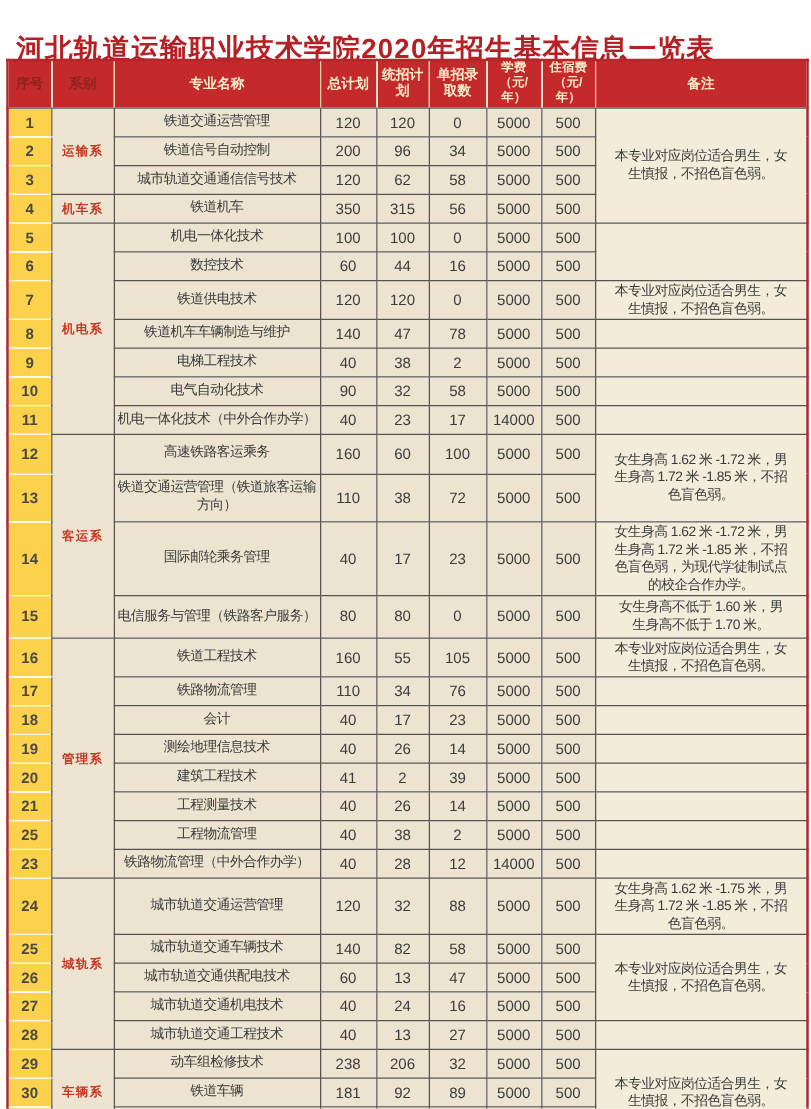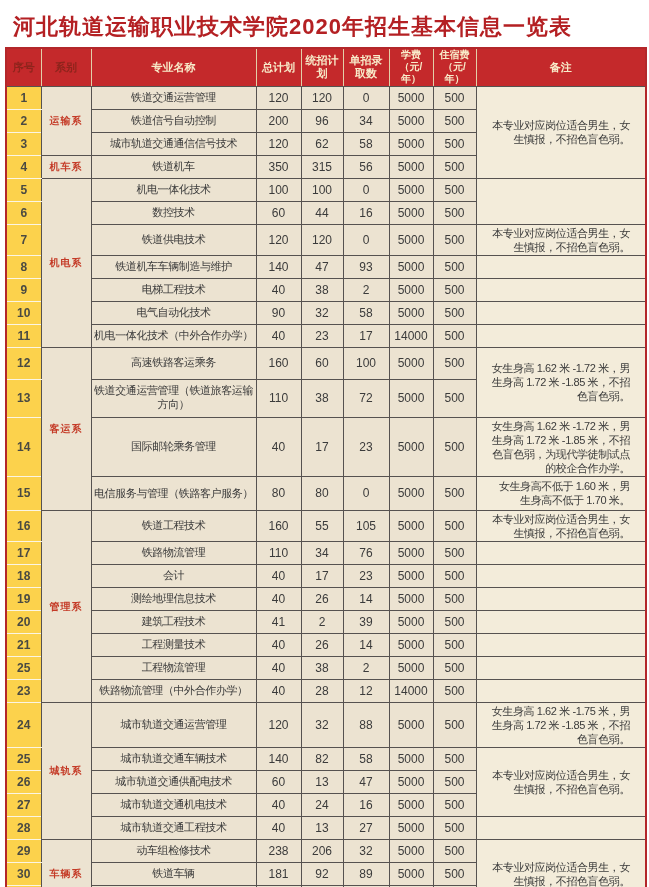--- a/index.html
+++ b/index.html
@@ -1,39 +1,39 @@
 <!DOCTYPE html>
 <html><head>
 <meta charset="utf-8">
 <style>
   html,body{margin:0;padding:0;background:#ffffff;}
   body{width:649px;height:887px;position:relative;overflow:hidden;
        font-family:"Liberation Sans","DejaVu Sans",sans-serif;}
-  .page-title{position:absolute;left:13px;top:12px;font-size:22px;font-weight:bold;
+  .page-title{position:absolute;left:13px;top:24px;font-size:22px;font-weight:bold;
        color:#b42023;letter-spacing:1px;white-space:nowrap;}
   .tbl-wrap{position:absolute;left:5px;top:47px;}
   table{border-collapse:collapse;table-layout:fixed;width:640px;
        border:2px solid #b3272a;}
   td,th{border:1px solid #565250;padding:0 2px;overflow:hidden;
        font-weight:normal;box-sizing:border-box;}
   thead tr{height:38px;}
   th{background:#c4292b;color:#f8ecca;font-weight:bold;font-size:11px;
        line-height:1.2;white-space:pre-line;border-right-color:#e3cfa8;text-align:center;}
   th.dark-text{color:#8e241c;}
   th.small{font-size:10px;}
   tbody tr{height:23px;}
   tr.row-12{height:32px;} tr.row-13{height:38px;} tr.row-14{height:53px;}
   tr.row-15{height:34px;}
   td{background:#ece3d1;color:#3b3b3b;font-size:12px;text-align:center;}
   td.serial{background:#fcd24c;font-weight:bold;color:#4a4a42;
        border-bottom-color:#fbf5e3;border-top-color:#fbf5e3;}
   td.dept{color:#c43a26;font-weight:bold;font-size:10px;letter-spacing:1px;}
   td.major{font-size:11px;letter-spacing:-0.4px;line-height:1.25;}
   td.num{font-size:12px;}
-  td.remark{background:#f3ecda;text-align:right;font-size:11px;line-height:1.28;
+  td.remark{background:#f3ecda;text-align:center;font-size:11px;line-height:1.28;
        letter-spacing:-0.4px;padding:1px 15px;color:#3b3b3b;}
 </style>
 </head>
 <body>
 
 <div class="page-title">河北轨道运输职业技术学院2020年招生基本信息一览表</div>
 
 <div class="tbl-wrap">
   <table>
     <colgroup>
@@ -132,21 +132,21 @@
           <td class="num">0</td>
           <td class="num">5000</td>
           <td class="num">500</td>
           <td class="remark">本专业对应岗位适合男生，女生慎报，不招色盲色弱。</td>
         </tr>
         <tr class="row-8">
           <td class="serial">8</td>
           <td class="major">铁道机车车辆制造与维护</td>
           <td class="num">140</td>
           <td class="num">47</td>
-          <td class="num">93</td>
+          <td class="num">78</td>
           <td class="num">5000</td>
           <td class="num">500</td>
           <td class="remark"></td>
         </tr>
         <tr class="row-9">
           <td class="serial">9</td>
           <td class="major">电梯工程技术</td>
           <td class="num">40</td>
           <td class="num">38</td>
           <td class="num">2</td>

